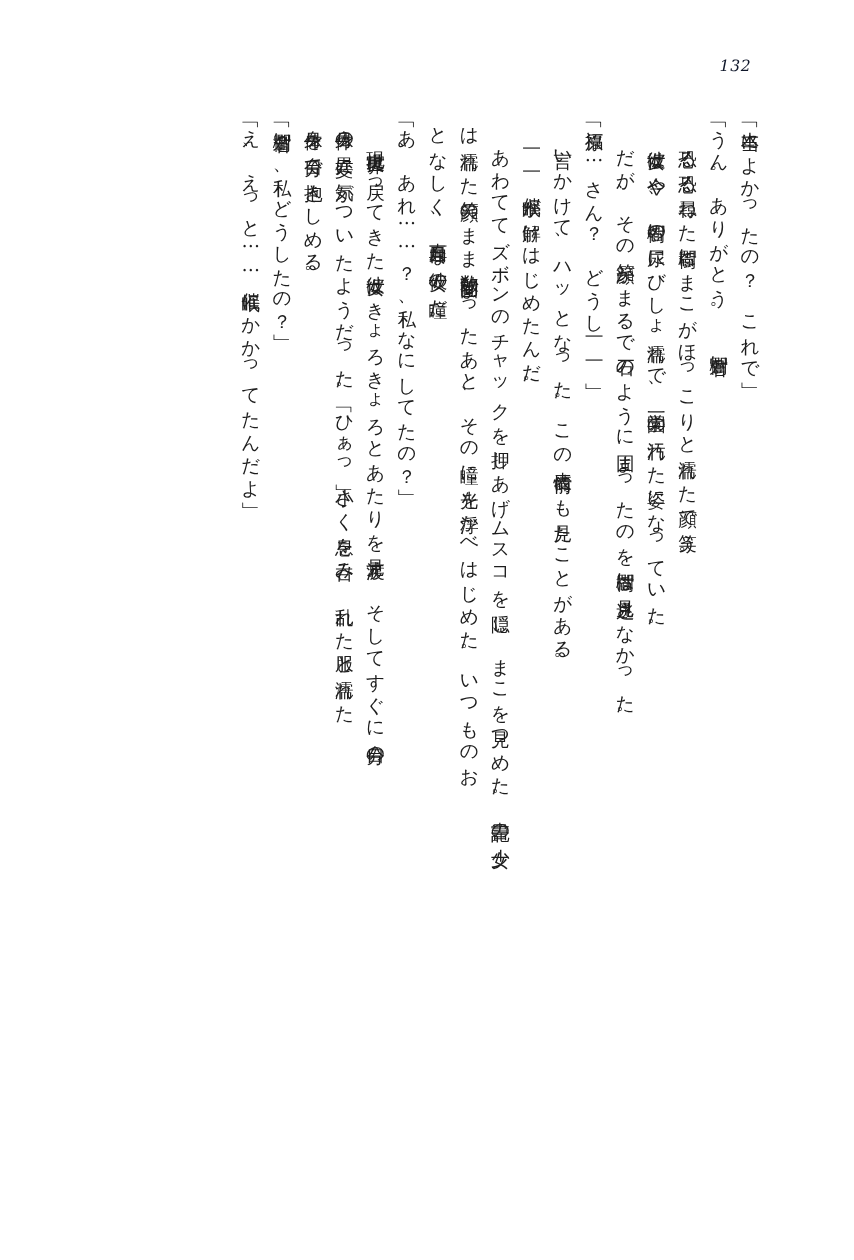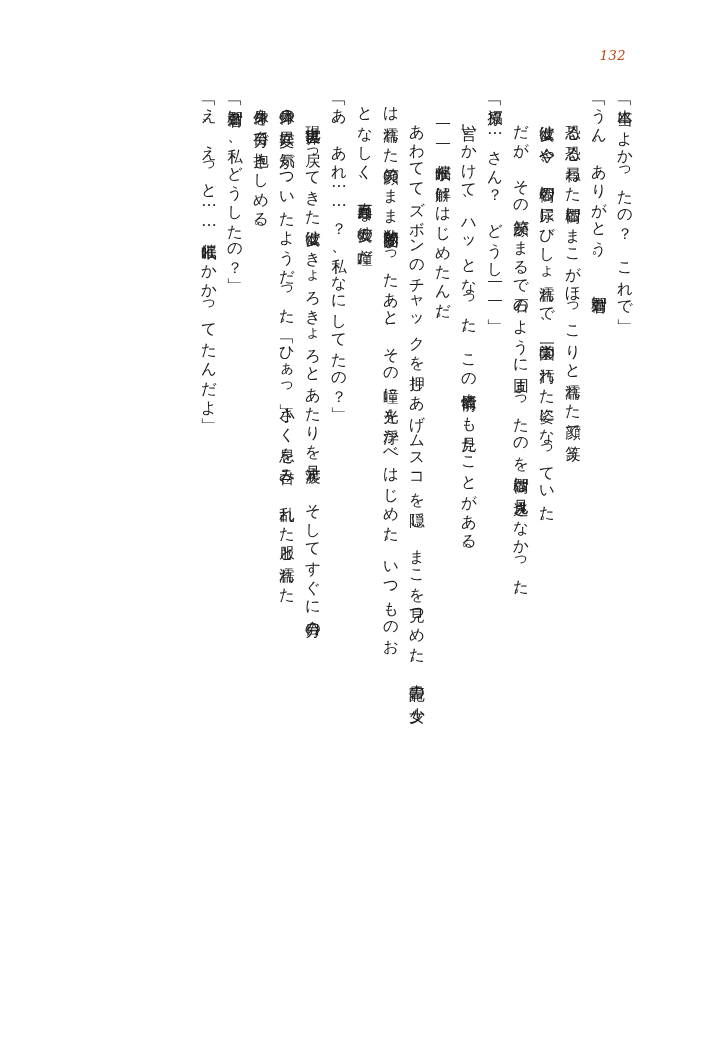--- a/index.html
+++ b/index.html
@@ -20,21 +20,21 @@
     height: 1050px;
     background: #ffffff;
   }
   .page-number {
     position: absolute;
     top: 48px;
     right: 86px;
     font-size: 13px;
     font-family: "DejaVu Serif", "Liberation Serif", serif;
     font-style: italic;
-    color: #c2410c;
+    color: #0f172a;
     letter-spacing: 0.5px;
   }
   .text-body {
     position: absolute;
     top: 96px;
     right: 80px;
     height: 840px;
     width: 570px;
     display: flex;
     flex-direction: row-reverse;

